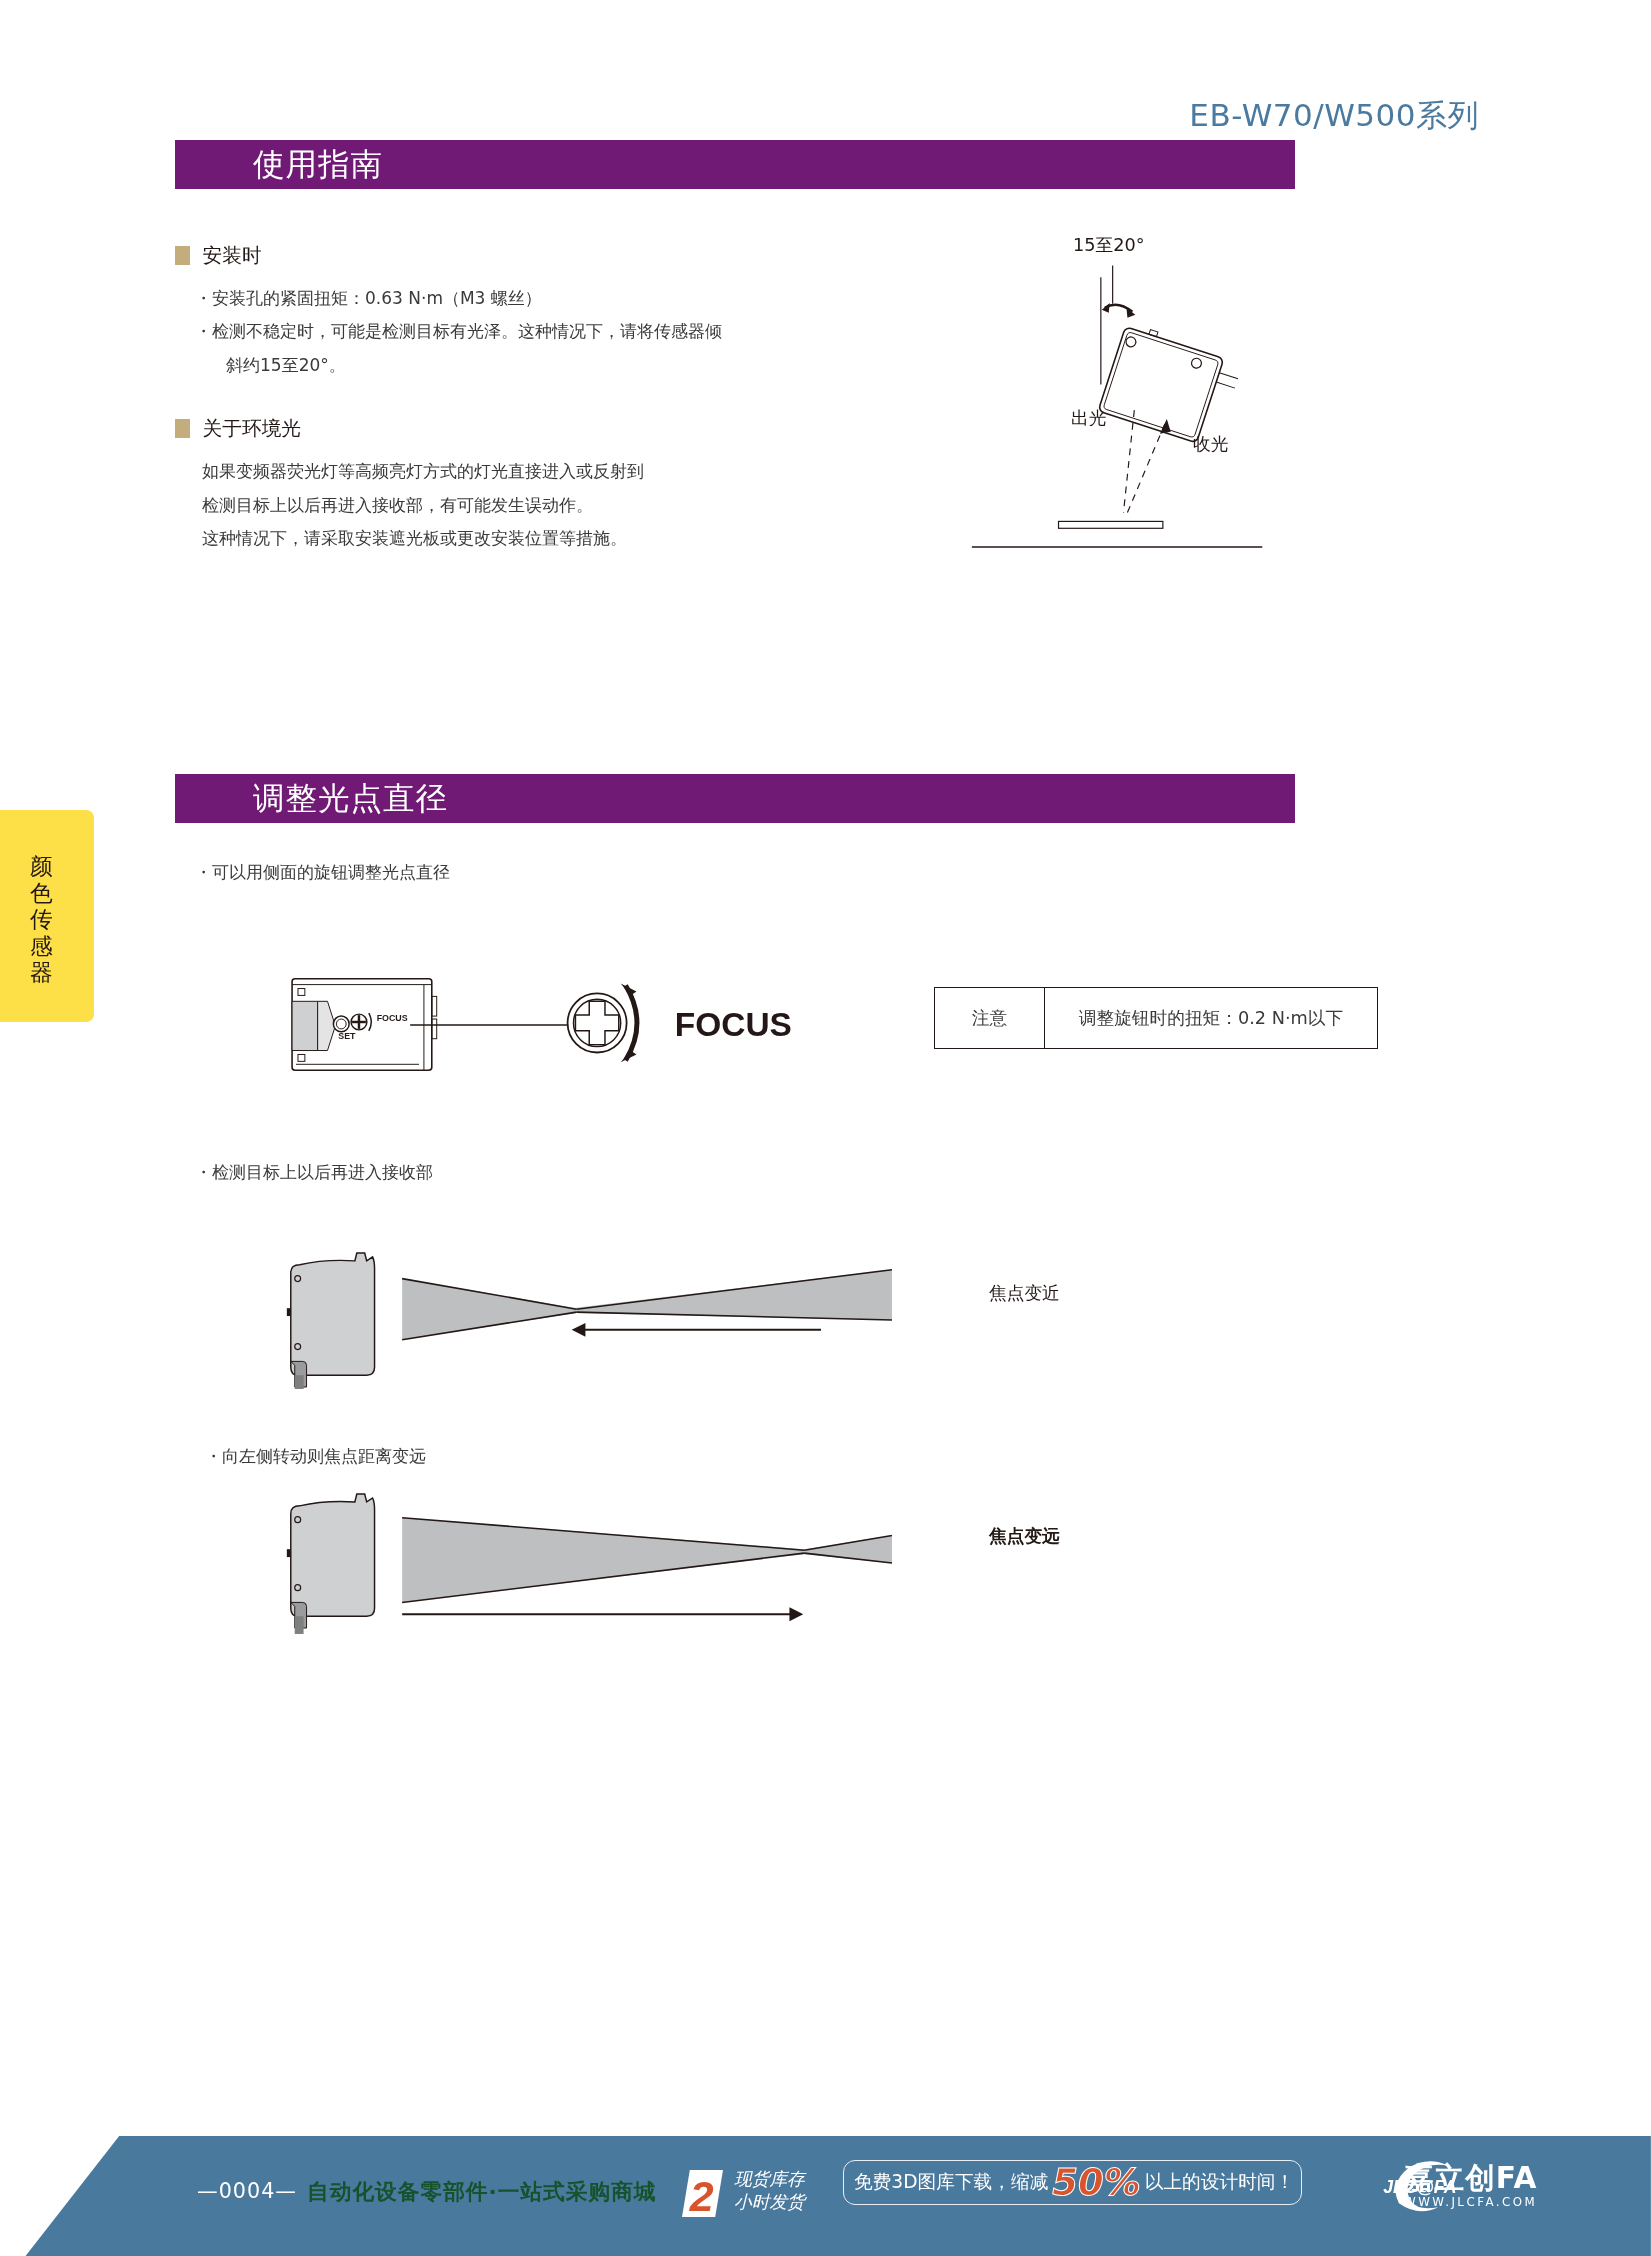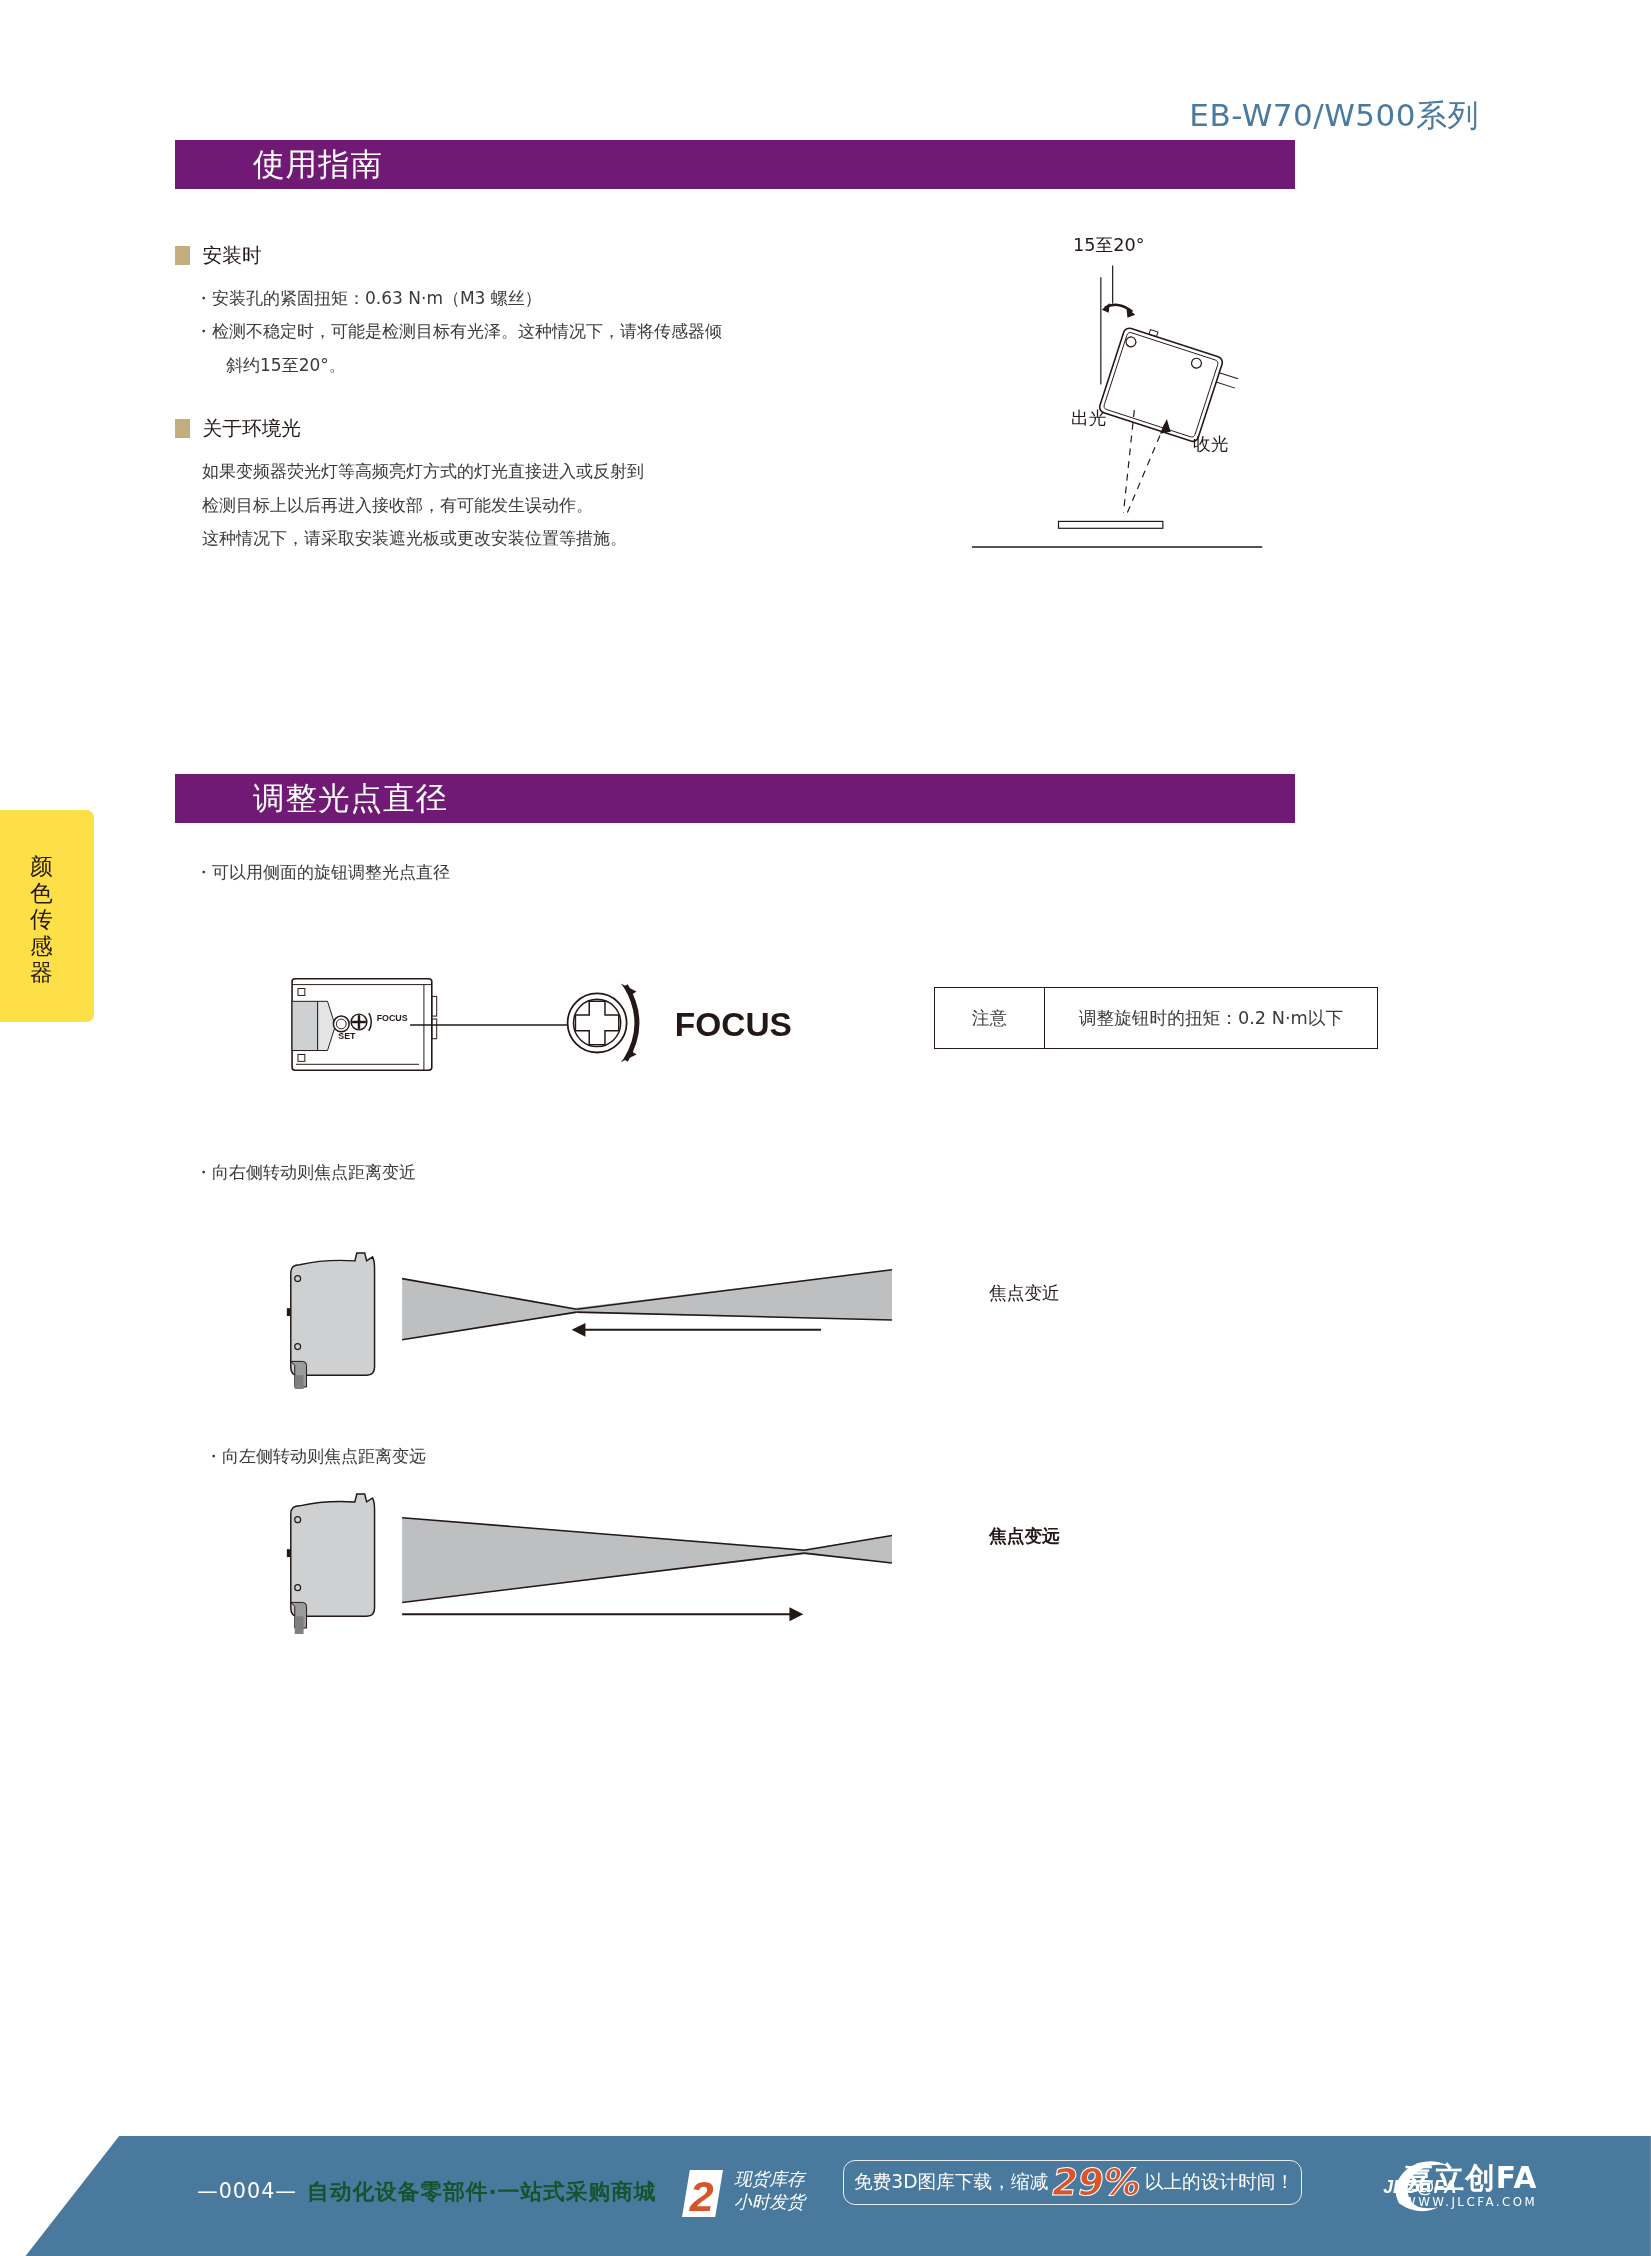--- a/index.html
+++ b/index.html
@@ -172,21 +172,21 @@
     <polygon points="350,104 366,96 360,92" fill="#231815"></polygon>
     <text x="405" y="77" font-size="34" font-weight="bold" font-family="Liberation Sans, sans-serif" fill="#231815">FOCUS</text>
   </svg>
 </div>
 
 <div class="note-table">
   <div class="c1">注意</div>
   <div class="c2">调整旋钮时的扭矩：0.2 N·m以下</div>
 </div>
 
-<div class="body-line" style="left:195px; top:1161px;">・向右侧转动则焦点距离变近</div>
+<div class="body-line" style="left:195px; top:1161px;">・检测目标上以后再进入接收部</div>
 <div class="abs" style="left:276px; top:1251px; width:818px; height:138px;">
   <svg width="818" height="138" viewBox="0 0 830 140">
     <path d="M15 22 Q 15 14 24 14 Q 50 8 80 10 L82 2 L90 2 L92 10 L98 6 Q 100 10 100 18 L100 118 Q 100 126 92 126 L22 126 Q 15 126 15 118 Z" fill="#cfd0d2" stroke="#231815" stroke-width="1.5"></path>
     <circle cx="22" cy="28" r="3" fill="none" stroke="#231815" stroke-width="1.2"></circle>
     <circle cx="22" cy="97" r="3" fill="none" stroke="#231815" stroke-width="1.2"></circle>
     <rect x="11" y="58" width="4" height="8" fill="#231815"></rect>
     <path d="M15 112 L27 112 Q 31 112 31 116 L31 138 L19 138 L19 116 Z" fill="#9a9b9d" stroke="#231815" stroke-width="1"></path>
     <rect x="19" y="126" width="9" height="22" fill="#7e7f81"></rect>
     <polygon points="128,28 305,58 300,58 625,19 625,70 305,63 128,90" fill="#bdbfc1"></polygon>
     <line x1="128" y1="28" x2="305" y2="59" stroke="#231815" stroke-width="1.6"></line>
@@ -230,21 +230,21 @@
   <svg class="f-two" width="41" height="51" viewBox="0 0 42 52">
     <polygon points="8,2 42,2 34,50 0,50" fill="#ffffff"></polygon>
     <text x="8" y="44" font-size="44" font-weight="bold" font-style="italic" font-family="Liberation Sans, sans-serif" fill="#d8542c">2</text>
   </svg>
   <div class="f-stock">
     <div>现货库存</div>
     <div>小时发货</div>
   </div>
   <div class="f-promo">
     <span>免费3D图库下载，缩减</span>
-    <span class="pct">29%</span>
+    <span class="pct">50%</span>
     <span>以上的设计时间！</span>
   </div>
   <svg class="f-logo" width="89" height="63" viewBox="0 0 90 64">
     <path d="M20 50 Q 10 30 30 14 Q 50 2 70 12 Q 50 8 36 20 Q 24 32 32 48 Q 40 58 60 54 Q 40 64 20 50 Z" fill="#ffffff"></path>
     <text x="4" y="40" font-size="18" font-weight="bold" font-style="italic" font-family="Liberation Sans, sans-serif" fill="#ffffff">JLC@FA</text>
   </svg>
   <div class="f-brand">嘉立创FA</div>
   <div class="f-url">WWW.JLCFA.COM</div>
 </div>
 

